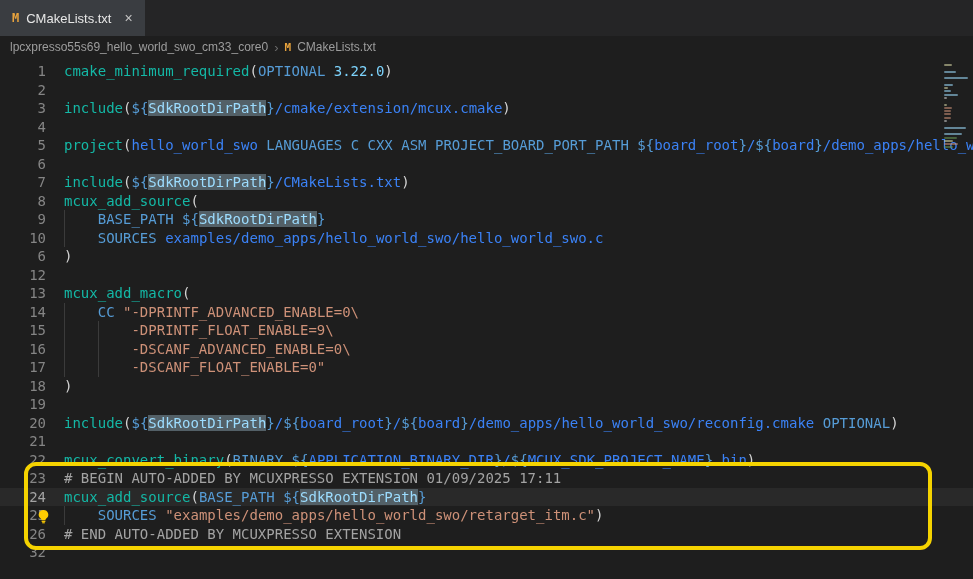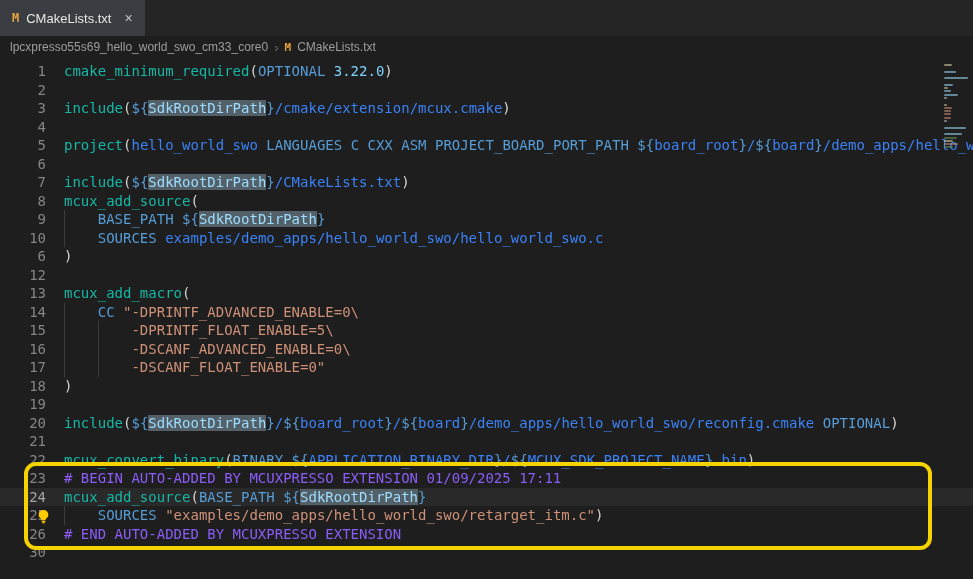--- a/index.html
+++ b/index.html
@@ -28,21 +28,21 @@
   .ln{width:46px;text-align:right;color:#858585;flex:0 0 auto;user-select:none}
   .line.active .ln{color:#a3a3a3}
   .code{flex:1;padding-left:18px;position:relative;overflow:hidden}
   .guide{position:absolute;top:0;bottom:0;width:1px;background:#3b3b3b;margin-left:18px}
 
   .s-fn{color:#14b8a6}
   .s-kw{color:#569cd6}
   .s-var{color:#3b82f6}
   .s-num{color:#7dd3fc}
   .s-str{color:#ce9178}
-  .s-com{color:#8b5cf6}
+  .s-com{color:#a3a3a3}
   .s-pun{color:#d4d4d4}
   .s-varhl{color:#9cdcfe;background:#536067}
 
   
   .annotation-box{position:absolute;left:24px;width:908px;border:4px solid #f5d300;
                   border-radius:12px;pointer-events:none;z-index:5}
   .lightbulb{position:absolute;left:34px;width:18px;height:18px;z-index:6;
              display:flex;align-items:center;justify-content:center;cursor:pointer}
   .minimap{position:absolute;top:6px;right:3px;width:26px;z-index:3}
   .mm-line{height:2px;margin-bottom:1.3px;border-radius:1px;opacity:.55}
@@ -74,33 +74,33 @@
       <div class="line"><div class="ln">5</div><div class="code"><span class="s-fn">project</span><span class="s-pun">(</span><span class="s-var">hello_world_swo</span><span class="s-pun"> </span><span class="s-kw">LANGUAGES</span><span class="s-pun"> </span><span class="s-kw">C</span><span class="s-pun"> </span><span class="s-kw">CXX</span><span class="s-pun"> </span><span class="s-kw">ASM</span><span class="s-pun"> </span><span class="s-kw">PROJECT_BOARD_PORT_PATH</span><span class="s-pun"> </span><span class="s-kw">${</span><span class="s-var">board_root</span><span class="s-kw">}</span><span class="s-var">/</span><span class="s-kw">${</span><span class="s-var">board</span><span class="s-kw">}</span><span class="s-var">/demo_apps/hello_world_swo</span></div></div>
       <div class="line"><div class="ln">6</div><div class="code"></div></div>
       <div class="line"><div class="ln">7</div><div class="code"><span class="s-fn">include</span><span class="s-pun">(</span><span class="s-kw">${</span><span class="s-varhl">SdkRootDirPath</span><span class="s-kw">}</span><span class="s-var">/CMakeLists.txt</span><span class="s-pun">)</span></div></div>
       <div class="line"><div class="ln">8</div><div class="code"><span class="s-fn">mcux_add_source</span><span class="s-pun">(</span></div></div>
       <div class="line"><div class="ln">9</div><div class="code"><i class="guide" style="left: 0ch;"></i><span class="s-pun">    </span><span class="s-kw">BASE_PATH</span><span class="s-pun"> </span><span class="s-kw">${</span><span class="s-varhl">SdkRootDirPath</span><span class="s-kw">}</span></div></div>
       <div class="line"><div class="ln">10</div><div class="code"><i class="guide" style="left: 0ch;"></i><span class="s-pun">    </span><span class="s-kw">SOURCES</span><span class="s-pun"> </span><span class="s-var">examples/demo_apps/hello_world_swo/hello_world_swo.c</span></div></div>
       <div class="line"><div class="ln">6</div><div class="code"><span class="s-pun">)</span></div></div>
       <div class="line"><div class="ln">12</div><div class="code"></div></div>
       <div class="line"><div class="ln">13</div><div class="code"><span class="s-fn">mcux_add_macro</span><span class="s-pun">(</span></div></div>
       <div class="line"><div class="ln">14</div><div class="code"><i class="guide" style="left: 0ch;"></i><span class="s-pun">    </span><span class="s-kw">CC</span><span class="s-pun"> </span><span class="s-str">"-DPRINTF_ADVANCED_ENABLE=0\</span></div></div>
-      <div class="line"><div class="ln">15</div><div class="code"><i class="guide" style="left: 0ch;"></i><i class="guide" style="left: 4ch;"></i><span class="s-pun">        </span><span class="s-str">-DPRINTF_FLOAT_ENABLE=5\</span></div></div>
+      <div class="line"><div class="ln">15</div><div class="code"><i class="guide" style="left: 0ch;"></i><i class="guide" style="left: 4ch;"></i><span class="s-pun">        </span><span class="s-str">-DPRINTF_FLOAT_ENABLE=9\</span></div></div>
       <div class="line"><div class="ln">16</div><div class="code"><i class="guide" style="left: 0ch;"></i><i class="guide" style="left: 4ch;"></i><span class="s-pun">        </span><span class="s-str">-DSCANF_ADVANCED_ENABLE=0\</span></div></div>
       <div class="line"><div class="ln">17</div><div class="code"><i class="guide" style="left: 0ch;"></i><i class="guide" style="left: 4ch;"></i><span class="s-pun">        </span><span class="s-str">-DSCANF_FLOAT_ENABLE=0"</span></div></div>
       <div class="line"><div class="ln">18</div><div class="code"><span class="s-pun">)</span></div></div>
       <div class="line"><div class="ln">19</div><div class="code"></div></div>
       <div class="line"><div class="ln">20</div><div class="code"><span class="s-fn">include</span><span class="s-pun">(</span><span class="s-kw">${</span><span class="s-varhl">SdkRootDirPath</span><span class="s-kw">}</span><span class="s-var">/</span><span class="s-kw">${</span><span class="s-var">board_root</span><span class="s-kw">}</span><span class="s-var">/</span><span class="s-kw">${</span><span class="s-var">board</span><span class="s-kw">}</span><span class="s-var">/demo_apps/hello_world_swo/reconfig.cmake</span><span class="s-pun"> </span><span class="s-kw">OPTIONAL</span><span class="s-pun">)</span></div></div>
       <div class="line"><div class="ln">21</div><div class="code"></div></div>
       <div class="line"><div class="ln">22</div><div class="code"><span class="s-fn">mcux_convert_binary</span><span class="s-pun">(</span><span class="s-kw">BINARY</span><span class="s-pun"> </span><span class="s-kw">${</span><span class="s-var">APPLICATION_BINARY_DIR</span><span class="s-kw">}</span><span class="s-var">/</span><span class="s-kw">${</span><span class="s-var">MCUX_SDK_PROJECT_NAME</span><span class="s-kw">}</span><span class="s-var">.bin</span><span class="s-pun">)</span></div></div>
       <div class="line"><div class="ln">23</div><div class="code"><span class="s-com"># BEGIN AUTO-ADDED BY MCUXPRESSO EXTENSION 01/09/2025 17:11</span></div></div>
       <div class="line active"><div class="ln">24</div><div class="code"><span class="s-fn">mcux_add_source</span><span class="s-pun">(</span><span class="s-kw">BASE_PATH</span><span class="s-pun"> </span><span class="s-kw">${</span><span class="s-varhl">SdkRootDirPath</span><span class="s-kw">}</span></div></div>
       <div class="line"><div class="ln">25</div><div class="code"><i class="guide" style="left: 0ch;"></i><span class="s-pun">    </span><span class="s-kw">SOURCES</span><span class="s-pun"> </span><span class="s-str">"examples/demo_apps/hello_world_swo/retarget_itm.c"</span><span class="s-pun">)</span></div></div>
       <div class="line"><div class="ln">26</div><div class="code"><span class="s-com"># END AUTO-ADDED BY MCUXPRESSO EXTENSION</span></div></div>
-      <div class="line"><div class="ln">30</div><div class="code"></div></div>
+      <div class="line"><div class="ln">32</div><div class="code"></div></div>
     </div>
 
   <div class="annotation-box" style="top: 404px; height: 88px; border-color: rgb(245, 211, 0);"></div>
 
   <div class="lightbulb" style="top: 449px; color: rgb(255, 204, 2);">
     <svg width="15" height="15" viewBox="0 0 16 16" aria-hidden="true">
       <path fill="currentColor" d="M8 1a5 5 0 0 0-3.2 8.9c.6.5 1.2 1.3 1.2 2.1h4c0-.8.6-1.6 1.2-2.1A5 5 0 0 0 8 1z"></path>
       <rect x="6" y="12.6" width="4" height="1.2" fill="currentColor"></rect>
       <rect x="6.6" y="14.1" width="2.8" height="1.2" fill="currentColor"></rect>
     </svg>

